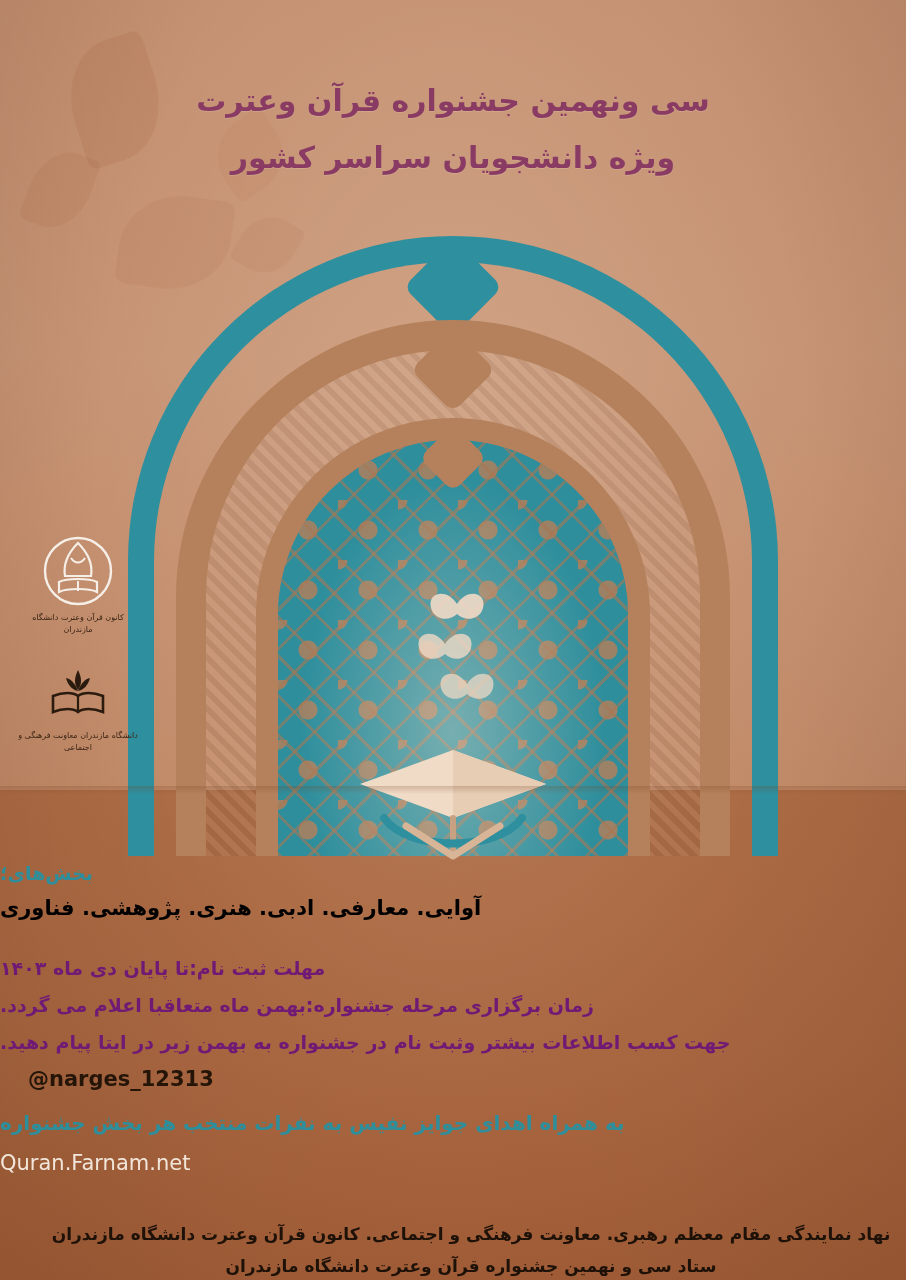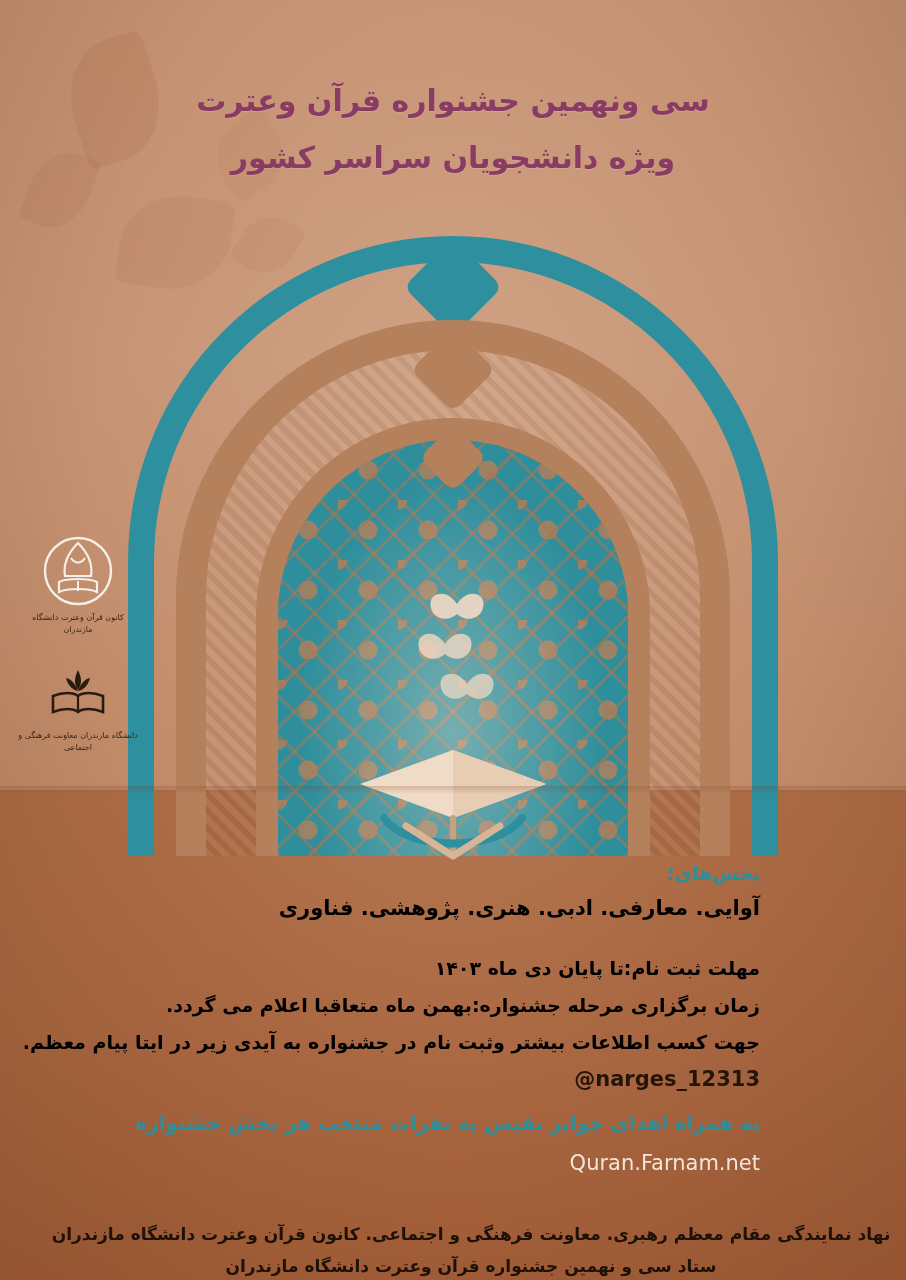--- a/index.html
+++ b/index.html
@@ -191,38 +191,38 @@
     color: #3a2414;
     line-height: 1.5;
     direction: rtl;
   }
 
   
   .lower {
     position: absolute;
     left: 0; top: 862px;
     width: 760px;
-    text-align: right;
+    text-align: left;
     direction: rtl;
     z-index: 9;
   }
   .sections-label {
     color: #2d8e9c;
     font-size: 19px;
     font-weight: bold;
     margin-bottom: 12px;
   }
   .sections-list {
     color: #000000;
     font-size: 21px;
     font-weight: bold;
     margin-bottom: 30px;
   }
   .info-line {
-    color: #000000;
+    color: #701a75;
     font-size: 19px;
     font-weight: bold;
     line-height: 1.95;
   }
   .handle {
     color: #241508;
     font-size: 21px;
     font-weight: bold;
     margin-top: 6px;
     font-family: "DejaVu Sans", "Liberation Sans", sans-serif;
@@ -341,21 +341,21 @@
     </div>
 
   </div>
 
   <div class="lower">
     <div class="sections-label">بخش‌های؛</div>
     <div class="sections-list">آوایی. معارفی. ادبی. هنری. پژوهشی. فناوری</div>
 
     <div class="info-line">مهلت ثبت نام:تا پایان دی ماه ۱۴۰۳</div>
     <div class="info-line">زمان برگزاری مرحله جشنواره:بهمن ماه متعاقبا اعلام می گردد.</div>
-    <div class="info-line">جهت کسب اطلاعات بیشتر وثبت نام در جشنواره به آیدی زیر در ایتا پیام معظم.</div>
+    <div class="info-line">جهت کسب اطلاعات بیشتر وثبت نام در جشنواره به بهمن زیر در ایتا پیام دهید.</div>
     <div class="handle">@narges_12313</div>
 
     <div class="prize-line">به همراه اهدای جوایز نفیس به نفرات منتخب هر بخش جشنواره</div>
     <div class="website">Quran.Farnam.net</div>
   </div>
 
   <div class="footer">
     <div class="footer-line">نهاد نمایندگی مقام معظم رهبری. معاونت فرهنگی و اجتماعی. کانون قرآن وعترت دانشگاه مازندران</div>
     <div class="footer-line">ستاد سی و نهمین جشنواره قرآن وعترت دانشگاه مازندران</div>
   </div>

